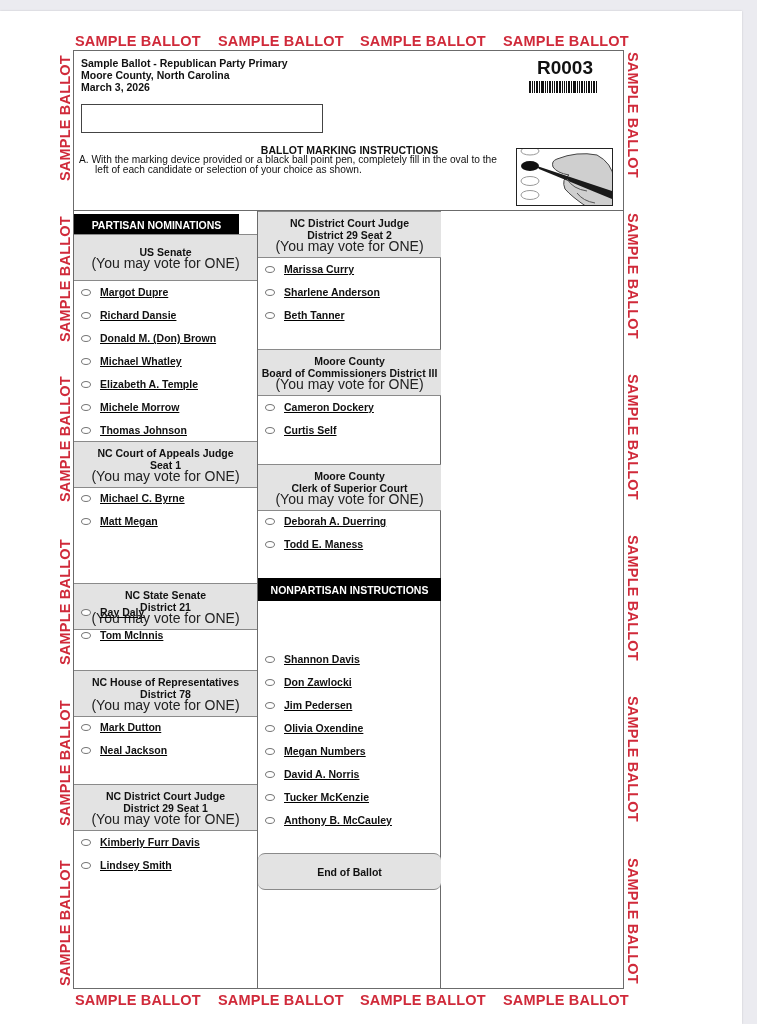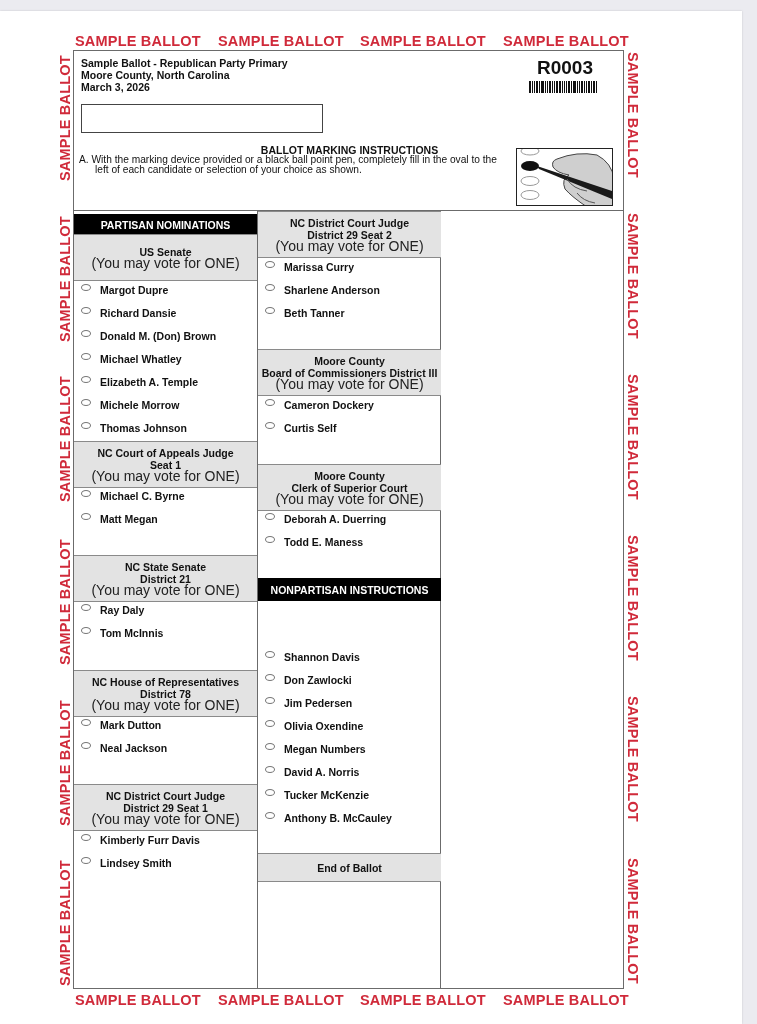--- a/index.html
+++ b/index.html
@@ -17,21 +17,21 @@
   .barcode span { display:block; background:#111; margin-right:1px; }
   #writein-box { border:1px solid #444; box-sizing:border-box; }
   .instr-title { font-weight:bold; font-size:10.5px; color:#111; text-align:center; }
   .instr { font-size:10.2px; line-height:10px; color:#111; }
   .hline { position:absolute; height:1px; background:#6b6b6b; }
   .vline { position:absolute; width:1px; background:#6b6b6b; }
   .section-black { position:absolute; background:#000; color:#fff; font-weight:bold; font-size:10.5px; text-align:center; display:flex; align-items:center; justify-content:center; box-sizing:border-box; }
   .contest-hdr { position:absolute; background:#e3e3e3; border-top:1px solid #8a8a8a; border-bottom:1px solid #8a8a8a; box-sizing:border-box; text-align:center; display:flex; flex-direction:column; justify-content:center; }
   .contest-title { font-weight:bold; font-size:10.5px; line-height:11.5px; color:#111; }
   .contest-inst { font-size:14px; line-height:10px; color:#222; }
-  .cand { position:absolute; display:flex; align-items:flex-start; height:16px; }
+  .cand { position:absolute; display:flex; align-items:center; height:16px;text-decoration:underline; }
   .oval { width:8px; height:5px; border:1px solid #777; border-radius:50%; margin-right:9px; box-sizing:content-box; background:#fff; cursor:pointer; }
   .cand-name { font-weight:bold; font-size:10.5px; color:#111; }
   .end-ballot { position:absolute; background:#e3e3e3; border-top:1px solid #8a8a8a; border-bottom:1px solid #8a8a8a; box-sizing:border-box; font-weight:bold; font-size:10.5px; color:#111; display:flex; align-items:center; justify-content:center; }
   #mark-illustration { position:absolute; border:1px solid #222; box-sizing:border-box; background:#fff; overflow:hidden; }
 </style>
 </head>
 <body>
 
 <div id="page"></div>
 
@@ -114,21 +114,21 @@
     </svg>
   </div>
 
   <div class="hline" style="left:0;top:159px;width:549px;"></div>
 
   <div class="vline" style="left:183px;top:160px;height:778px;"></div>
   <div class="vline" style="left:366px;top:160px;height:778px;"></div>
 
   <div id="col1"></div>
   <div id="col2"></div>
-<div class="section-black" style="left: 0px; top: 163px; width: 183px; height: 21px;">PARTISAN NOMINATIONS</div>
+<div class="section-black" style="left: 0px; top: 163px; width: 165px; height: 21px;">PARTISAN NOMINATIONS</div>
     <div class="contest-hdr" style="left: 0px; top: 183px; width: 183px; height: 47px;">
       <div class="contest-title">US Senate</div>
       <div class="contest-inst">(You may vote for ONE)</div>
     </div>
     <div class="cand" style="left: 7px; top: 233px;">
       <span class="oval"></span>
       <span class="cand-name">Margot Dupre</span>
     </div>
     <div class="cand" style="left: 7px; top: 256px;">
       <span class="oval"></span>
@@ -160,21 +160,21 @@
       <div class="contest-inst">(You may vote for ONE)</div>
     </div>
     <div class="cand" style="left: 7px; top: 439px;">
       <span class="oval"></span>
       <span class="cand-name">Michael C. Byrne</span>
     </div>
     <div class="cand" style="left: 7px; top: 462px;">
       <span class="oval"></span>
       <span class="cand-name">Matt Megan</span>
     </div>
-    <div class="contest-hdr" style="left: 0px; top: 504px; width: 183px; height: 47px;">
+    <div class="contest-hdr" style="left: 0px; top: 532px; width: 183px; height: 47px;">
       <div class="contest-title">NC State Senate</div>
       <div class="contest-title">District 21</div>
       <div class="contest-inst">(You may vote for ONE)</div>
     </div>
     <div class="cand" style="left: 7px; top: 553px;">
       <span class="oval"></span>
       <span class="cand-name">Ray Daly</span>
     </div>
     <div class="cand" style="left: 7px; top: 576px;">
       <span class="oval"></span>
@@ -275,14 +275,14 @@
       <span class="cand-name">David A. Norris</span>
     </div>
     <div class="cand" style="left: 191px; top: 738px;">
       <span class="oval"></span>
       <span class="cand-name">Tucker McKenzie</span>
     </div>
     <div class="cand" style="left: 191px; top: 761px;">
       <span class="oval"></span>
       <span class="cand-name">Anthony B. McCauley</span>
     </div>
-    <div class="end-ballot" style="left: 184px; top: 802px; width: 183px; height: 29px;">End of Ballot</div>
+    <div class="end-ballot" style="left: 184px; top: 802px; width: 183px; height: 37px; border-radius: 7px;">End of Ballot</div>
   </div>
 
 </body></html>

